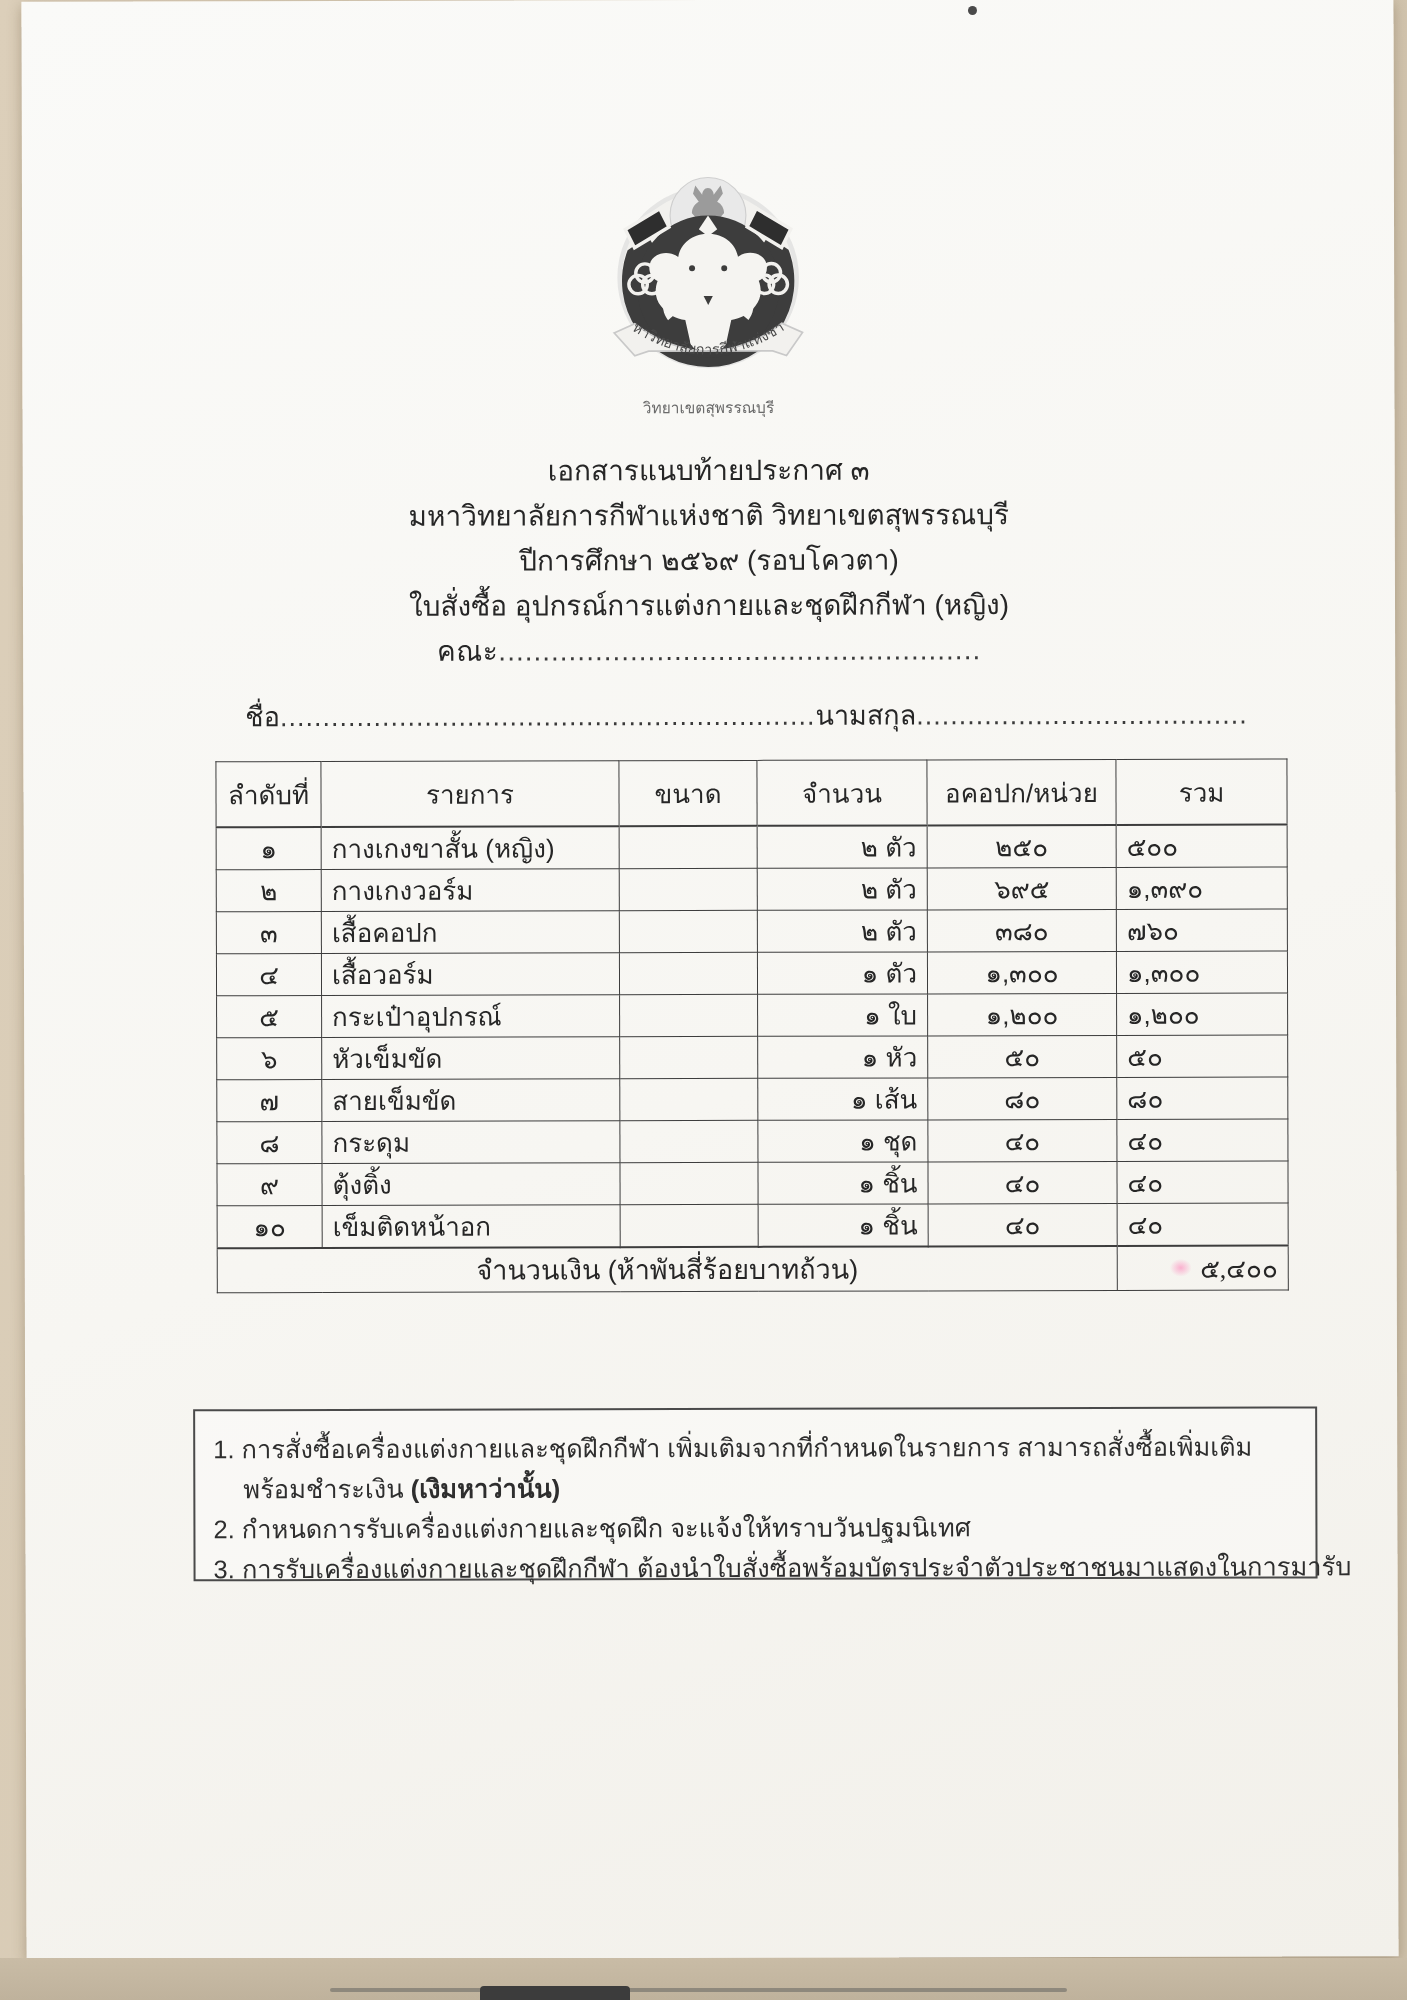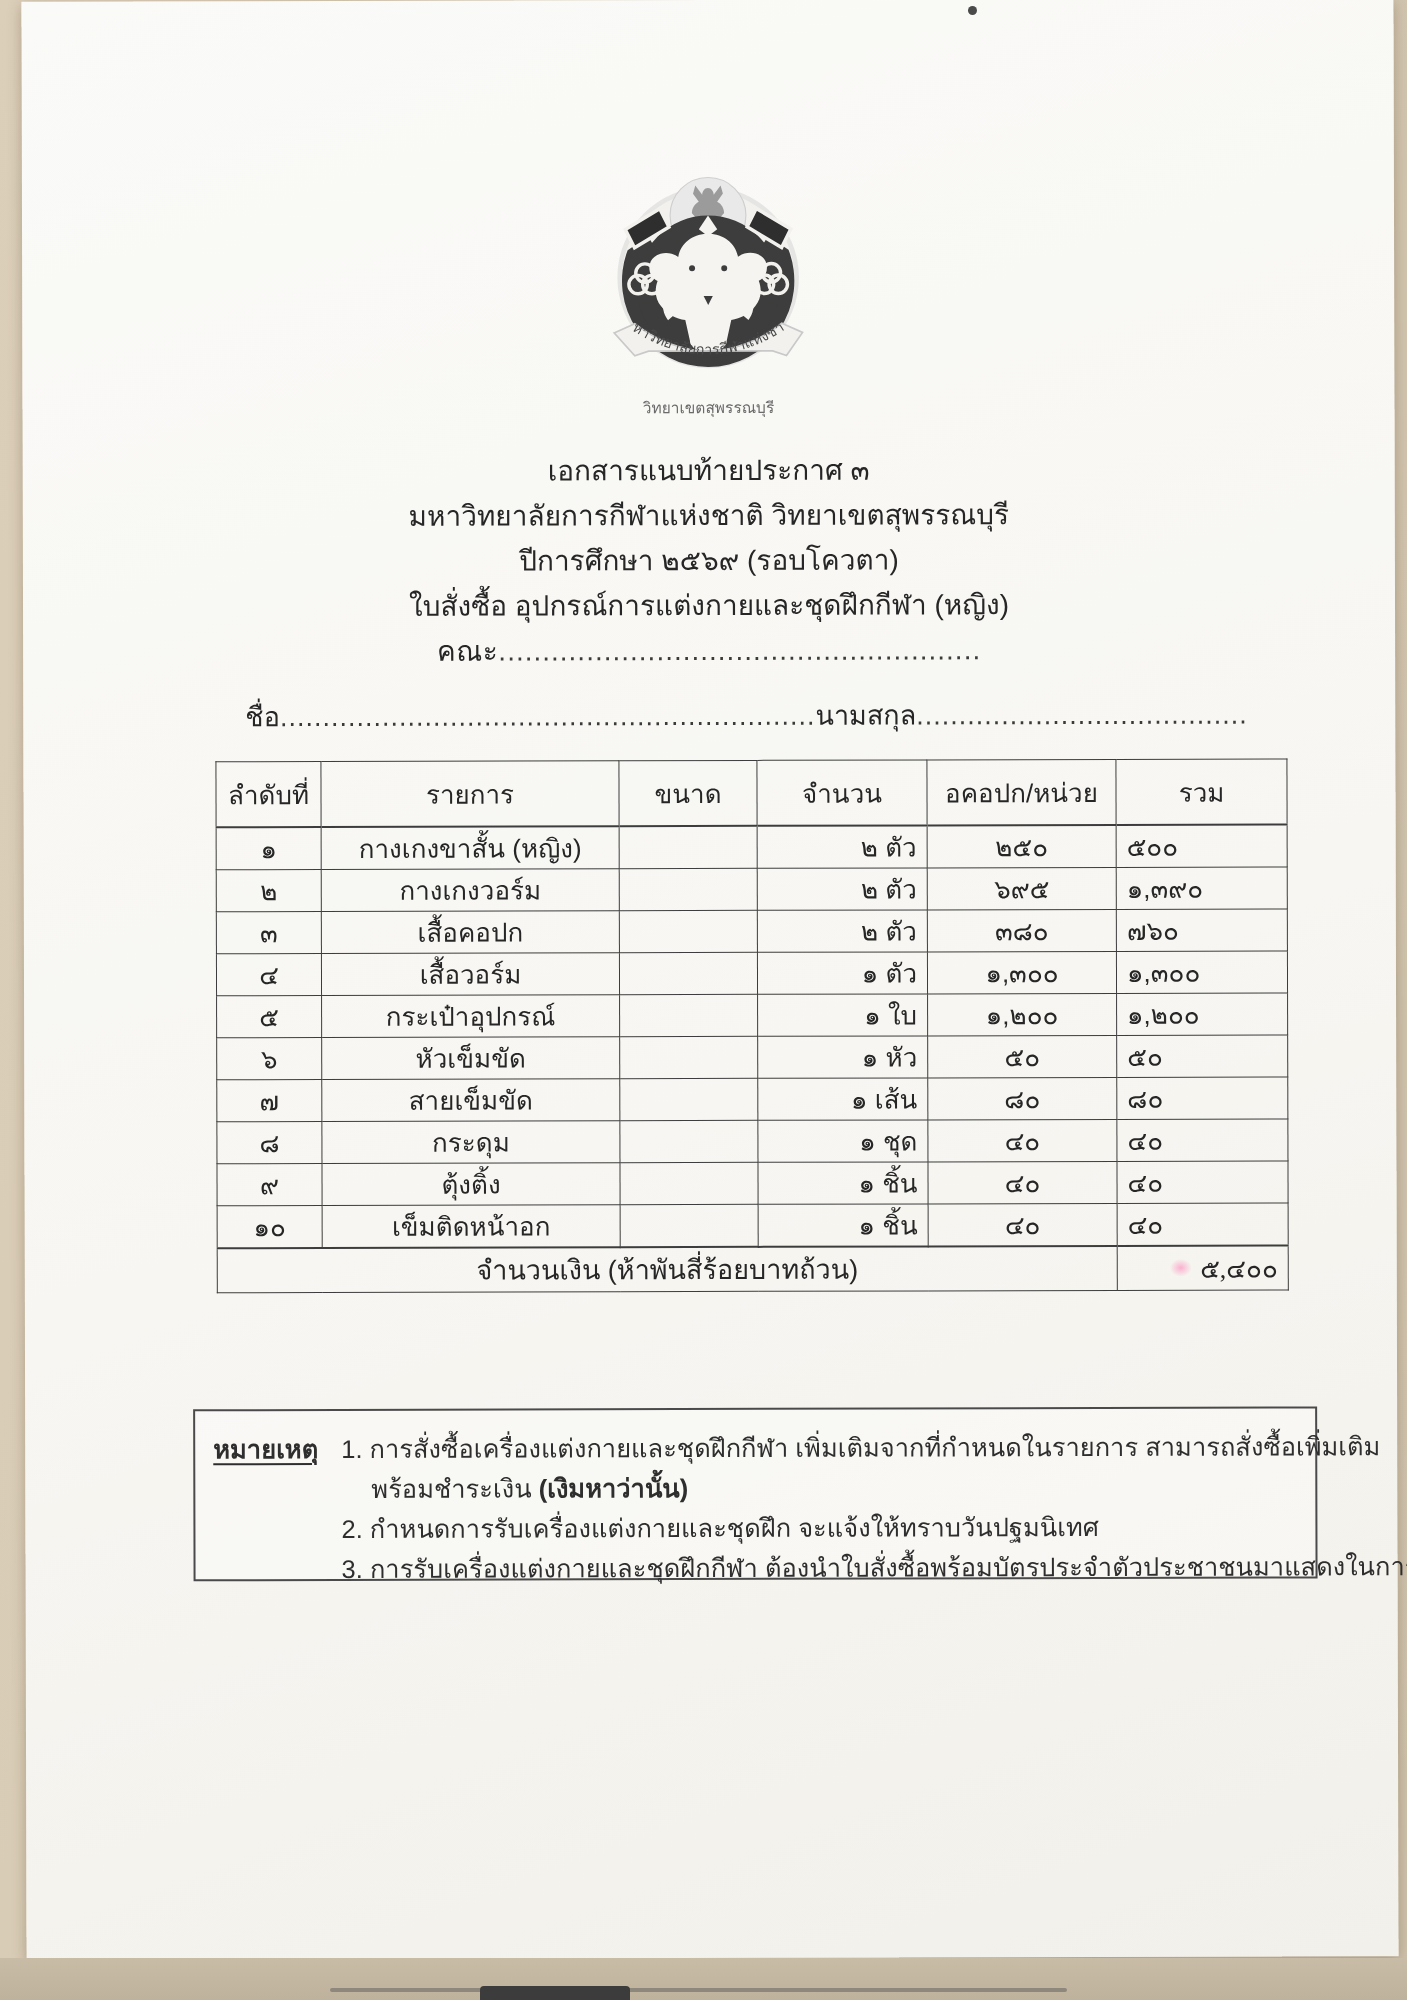--- a/index.html
+++ b/index.html
@@ -37,21 +37,21 @@
   table.order col.c-no{width:105px;}
   table.order col.c-item{width:298px;}
   table.order col.c-size{width:138px;}
   table.order col.c-qty{width:170px;}
   table.order col.c-price{width:189px;}
   table.order col.c-total{width:171px;}
   table.order th,table.order td{border:1.5px solid #3d3d3d;padding:0 10px;overflow:hidden;white-space:nowrap;}
   table.order thead th{height:64px;font-weight:400;text-align:center;border-bottom:2.5px solid #3d3d3d;margin-left:40px;}
   table.order tbody td{height:39px;}
   td.no{text-align:center;}
-  td.item{text-align:center;padding-left:16px;}
+  td.item{text-align:left;padding-left:16px;}
   td.qty{text-align:right;}
   td.price{text-align:center;padding-right:46px;}
   td.total{text-align:left;padding-right:32px;}
   table.order tfoot td{height:42px;border-top:2px solid #3d3d3d;}
   td.sum-label{text-align:center;font-size:27px;}
   td.sum-value{text-align:right;padding-right:26px;position:relative;font-family:Liberation Serif, serif;}
   .pink-mark{position:absolute;right:96px;top:12px;width:22px;height:18px;border-radius:50%;
     background:radial-gradient(ellipse,rgba(255,120,180,.55),rgba(255,120,180,0) 70%);}
 
   
@@ -242,21 +242,20 @@
     <tfoot>
       <tr>
         <td class="sum-label" colspan="5">จำนวนเงิน (ห้าพันสี่ร้อยบาทถ้วน)</td>
         <td class="sum-value"><span class="pink-mark"></span><span>๕,๔๐๐</span></td>
       </tr>
     </tfoot>
   </table>
 
   <div class="notes">
     <div class="notes-inner">
-      <div class="notes-label">หมายเหตุ</div>
       <div class="notes-body">
         <div class="note-line">1. การสั่งซื้อเครื่องแต่งกายและชุดฝึกกีฬา เพิ่มเติมจากที่กำหนดในรายการ สามารถสั่งซื้อเพิ่มเติม</div>
         <div class="note-line note-indent"><span>พร้อมชำระเงิน </span><span class="bold">(เงิมหาว่านั้น)</span></div>
         <div class="note-line">2. กำหนดการรับเครื่องแต่งกายและชุดฝึก จะแจ้งให้ทราบวันปฐมนิเทศ</div>
         <div class="note-line">3. การรับเครื่องแต่งกายและชุดฝึกกีฬา ต้องนำใบสั่งซื้อพร้อมบัตรประจำตัวประชาชนมาแสดงในการมารับ</div>
       </div>
     </div>
   </div>
 
 </div>

